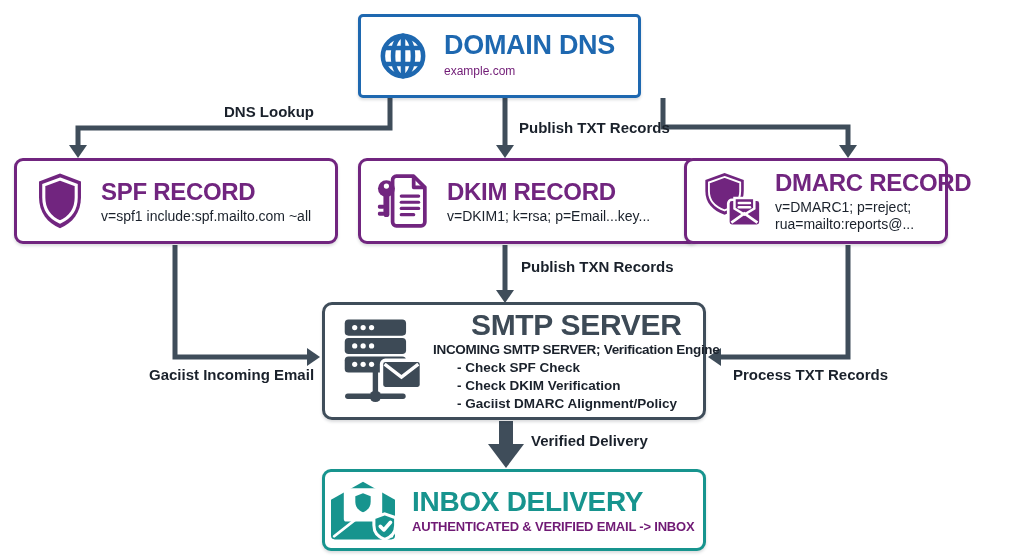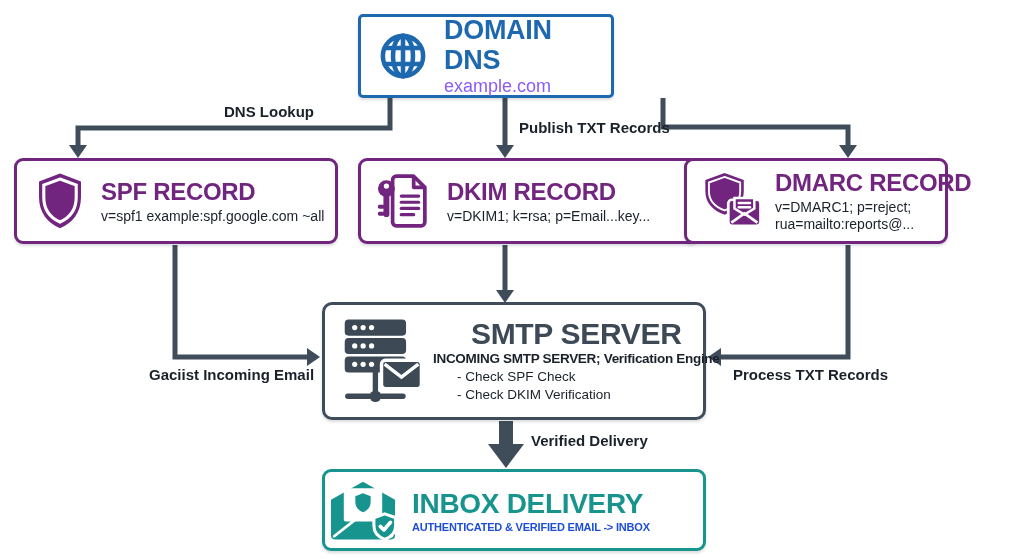--- a/index.html
+++ b/index.html
@@ -16,43 +16,43 @@
   .box {
     position: absolute;
     display: flex;
     align-items: center;
     background: #ffffff;
     box-sizing: border-box;
     box-shadow: 0 2px 3px rgba(30,40,50,.16);
   }
   .box .txt { display: flex; flex-direction: column; justify-content: center; }
 
-  .dns-box   { left: 358px; top: 14px;  width: 256px; height: 84px;
+  .dns-box   { left: 358px; top: 14px;  width: 283px; height: 84px;
                border: 3px solid #1e68b0; border-radius: 5px; padding-left: 16px; gap: 15px; }
   .dns-title { font-size: 27px; font-weight: 800; color: #1e68b0; letter-spacing: -0.3px; line-height: 30px; }
-  .dns-sub   { font-size: 18px; color: #8b5cf6; line-height: 22px; }
+  .dns-sub   { font-size: 12px; color: #701a75; line-height: 22px; }
 
   .rec-box   { top: 158px; height: 86px; border: 3px solid #71257f; border-radius: 9px;
                padding-left: 14px; gap: 12px; }
   .spf-box   { left: 14px;  width: 324px; }
   .dkim-box  { left: 358px; width: 341px; }
   .dmarc-box { left: 684px; width: 264px; }
   .rec-title { font-size: 24px; font-weight: 800; color: #71257f; letter-spacing: -0.3px; line-height: 27px; margin-bottom: 3px; white-space: nowrap; }
   .rec-line  { font-size: 14px; color: #1a212b; line-height: 17px; white-space: nowrap; }
 
   .smtp-box  { left: 322px; top: 302px; width: 384px; height: 118px;
                border: 3px solid #3f4d5a; border-radius: 10px; padding-left: 12px; gap: 10px; }
   .smtp-title{ font-size: 30px; font-weight: 800; color: #3d4a56; letter-spacing: -0.3px; line-height: 32px; text-align: center; }
   .smtp-sub  { font-size: 13.5px; font-weight: 600; color: #1a212b; line-height: 18px; letter-spacing: -0.3px; white-space: nowrap; }
-  .smtp-bullet { font-size: 13.5px; font-weight: 400; color: #1a212b; line-height: 18px; padding-left: 24px; white-space: nowrap; }
+  .smtp-bullet { font-size: 13.5px; font-weight: 700; color: #1a212b; line-height: 18px; padding-left: 24px; white-space: nowrap; }
 
   .inbox-box { left: 322px; top: 469px; width: 384px; height: 82px;
                border: 3px solid #17948e; border-radius: 9px; padding-left: 2px; gap: 13px; }
   .inbox-title { font-size: 28px; font-weight: 800; color: #17948e; letter-spacing: -0.3px; line-height: 31px; margin-bottom: 2px; white-space: nowrap; }
-  .inbox-sub { font-size: 11px; font-weight: 700; color: #1d4ed8; letter-spacing: -0.2px; white-space: nowrap; text-align: center; }
+  .inbox-sub { font-size: 13px; font-weight: 700; color: #701a75; letter-spacing: -0.2px; white-space: nowrap; text-align: center; }
 
   .edge-label {
     position: absolute;
     font-size: 15px;
     font-weight: 700;
     color: #1a212b;
     white-space: nowrap;
   }
   .lbl-dns-lookup       { left: 224px; top: 103px; }
   .lbl-publish-txt      { left: 519px; top: 119px; }
@@ -84,20 +84,21 @@
       <polygon points="839,145 857,145 848,158"></polygon>
       <polygon points="307,348 307,366 320,357"></polygon>
       <polygon points="496,290 514,290 505,303"></polygon>
       <polygon points="721,348 721,366 708,357"></polygon>
       <polygon points="488,444 524,444 506,468"></polygon>
     </g>
   </svg>
 
   <div class="edge-label lbl-dns-lookup">DNS Lookup</div>
   <div class="edge-label lbl-publish-txt">Publish TXT Records</div>
+  <div class="edge-label lbl-publish-txn">Publish TXN Records</div>
   <div class="edge-label lbl-process-incoming">Gaciist Incoming Email</div>
   <div class="edge-label lbl-process-txt">Process TXT Records</div>
   <div class="edge-label lbl-verified">Verified Delivery</div>
 
   <div class="box dns-box">
     <svg class="icon" width="52" height="52" viewBox="0 0 24 24">
       <g stroke="#1e68b0" stroke-width="2.1" fill="none" stroke-linecap="round">
         <circle cx="12" cy="12" r="9.3"></circle>
         <ellipse cx="12" cy="12" rx="4.6" ry="9.3"></ellipse>
         <path d="M12 2.7 V21.3"></path>
@@ -111,21 +112,21 @@
     </div>
   </div>
 
   <div class="box rec-box spf-box">
     <svg class="icon" width="58" height="62" viewBox="0 0 24 26">
       <path d="M12 1.5 L20.8 4.8 V11.4 C20.8 17.6 17.3 22.3 12 24.4 C6.7 22.3 3.2 17.6 3.2 11.4 V4.8 Z" fill="#71257f"></path>
       <path d="M12 3.8 L18.8 6.3 V11.5 C18.8 16.3 16.2 19.9 12 21.8 C7.8 19.9 5.2 16.3 5.2 11.5 V6.3 Z" fill="none" stroke="#ffffff" stroke-width="1.3"></path>
     </svg>
     <div class="txt">
       <div class="rec-title">SPF RECORD</div>
-      <div class="rec-line">v=spf1 example:spf.google.com ~all</div>
+      <div class="rec-line">v=spf1 include:spf.mailto.com ~all</div>
     </div>
   </div>
 
   <div class="box rec-box dkim-box">
     <svg class="icon" width="60" height="62" viewBox="0 0 48 50">
       <path d="M17 5 H31 L40 14 V42 A3 3 0 0 1 37 45 H17 A3 3 0 0 1 14 42 V8 A3 3 0 0 1 17 5 Z" fill="none" stroke="#71257f" stroke-width="3" stroke-linejoin="round"></path>
       <path d="M31 5 V14 H40" fill="none" stroke="#71257f" stroke-width="3" stroke-linejoin="round"></path>
       <g stroke="#71257f" stroke-width="2.6" stroke-linecap="round">
         <path d="M21 21 H35"></path>
           <path d="M21 26 H35"></path>
@@ -189,20 +190,21 @@
       </g>
       <circle cx="25" cy="53" r="3.8" fill="#3d4a56"></circle>
       <rect x="29" y="29.5" width="26" height="18.5" rx="2.5" fill="#3d4a56" stroke="#ffffff" stroke-width="2.2"></rect>
       <path d="M31 32 L42 40.5 L53 32" fill="none" stroke="#ffffff" stroke-width="2.2"></path>
     </svg>
     <div class="txt">
       <div class="smtp-title">SMTP SERVER</div>
       <div class="smtp-sub">INCOMING SMTP SERVER; Verification Engine</div>
       <div class="smtp-bullet">- Check SPF Check</div>
       <div class="smtp-bullet">- Check DKIM Verification</div>
+      <div class="smtp-bullet">- Gaciist DMARC Alignment/Policy</div>
     </div>
   </div>
 
   <div class="box inbox-box">
     <svg class="icon" width="72" height="64" viewBox="0 0 56 50">
       <path d="M3 17 L28 3 L53 17 V45 A3 3 0 0 1 50 48 H6 A3 3 0 0 1 3 45 Z" fill="#17948e"></path>
       <rect x="13" y="8" width="30" height="26" rx="2" fill="#ffffff"></rect>
       <path d="M28 12 L34 14.3 V18.5 C34 22.6 31.6 25.4 28 26.7 C24.4 25.4 22 22.6 22 18.5 V14.3 Z" fill="#17948e"></path>
       <g stroke="#ffffff" stroke-width="2.2" stroke-linecap="round">
         <path d="M5.5 45.5 L24 31"></path>

